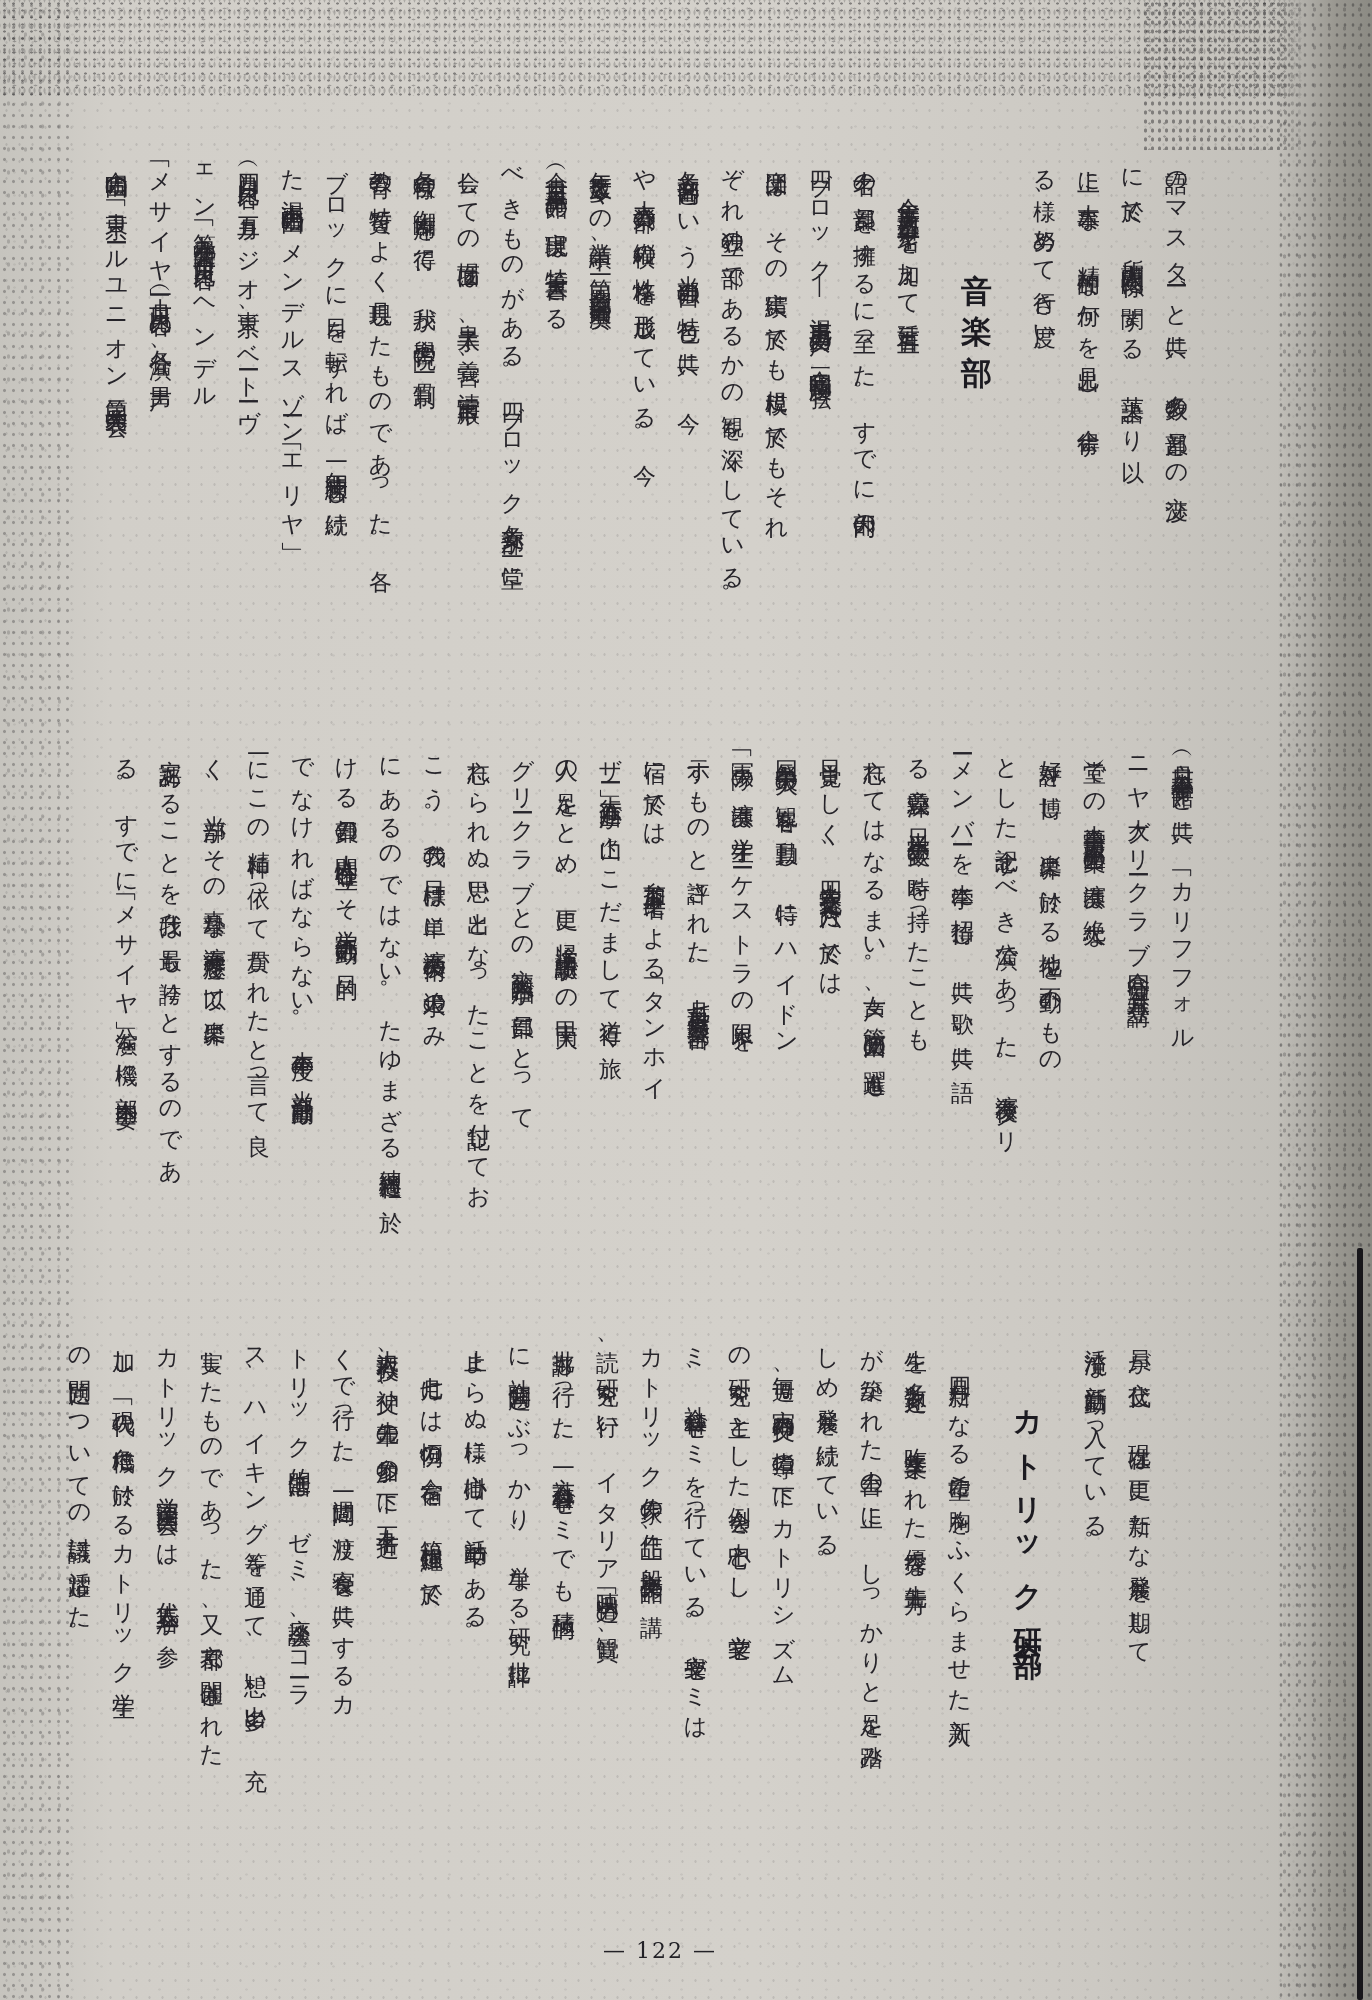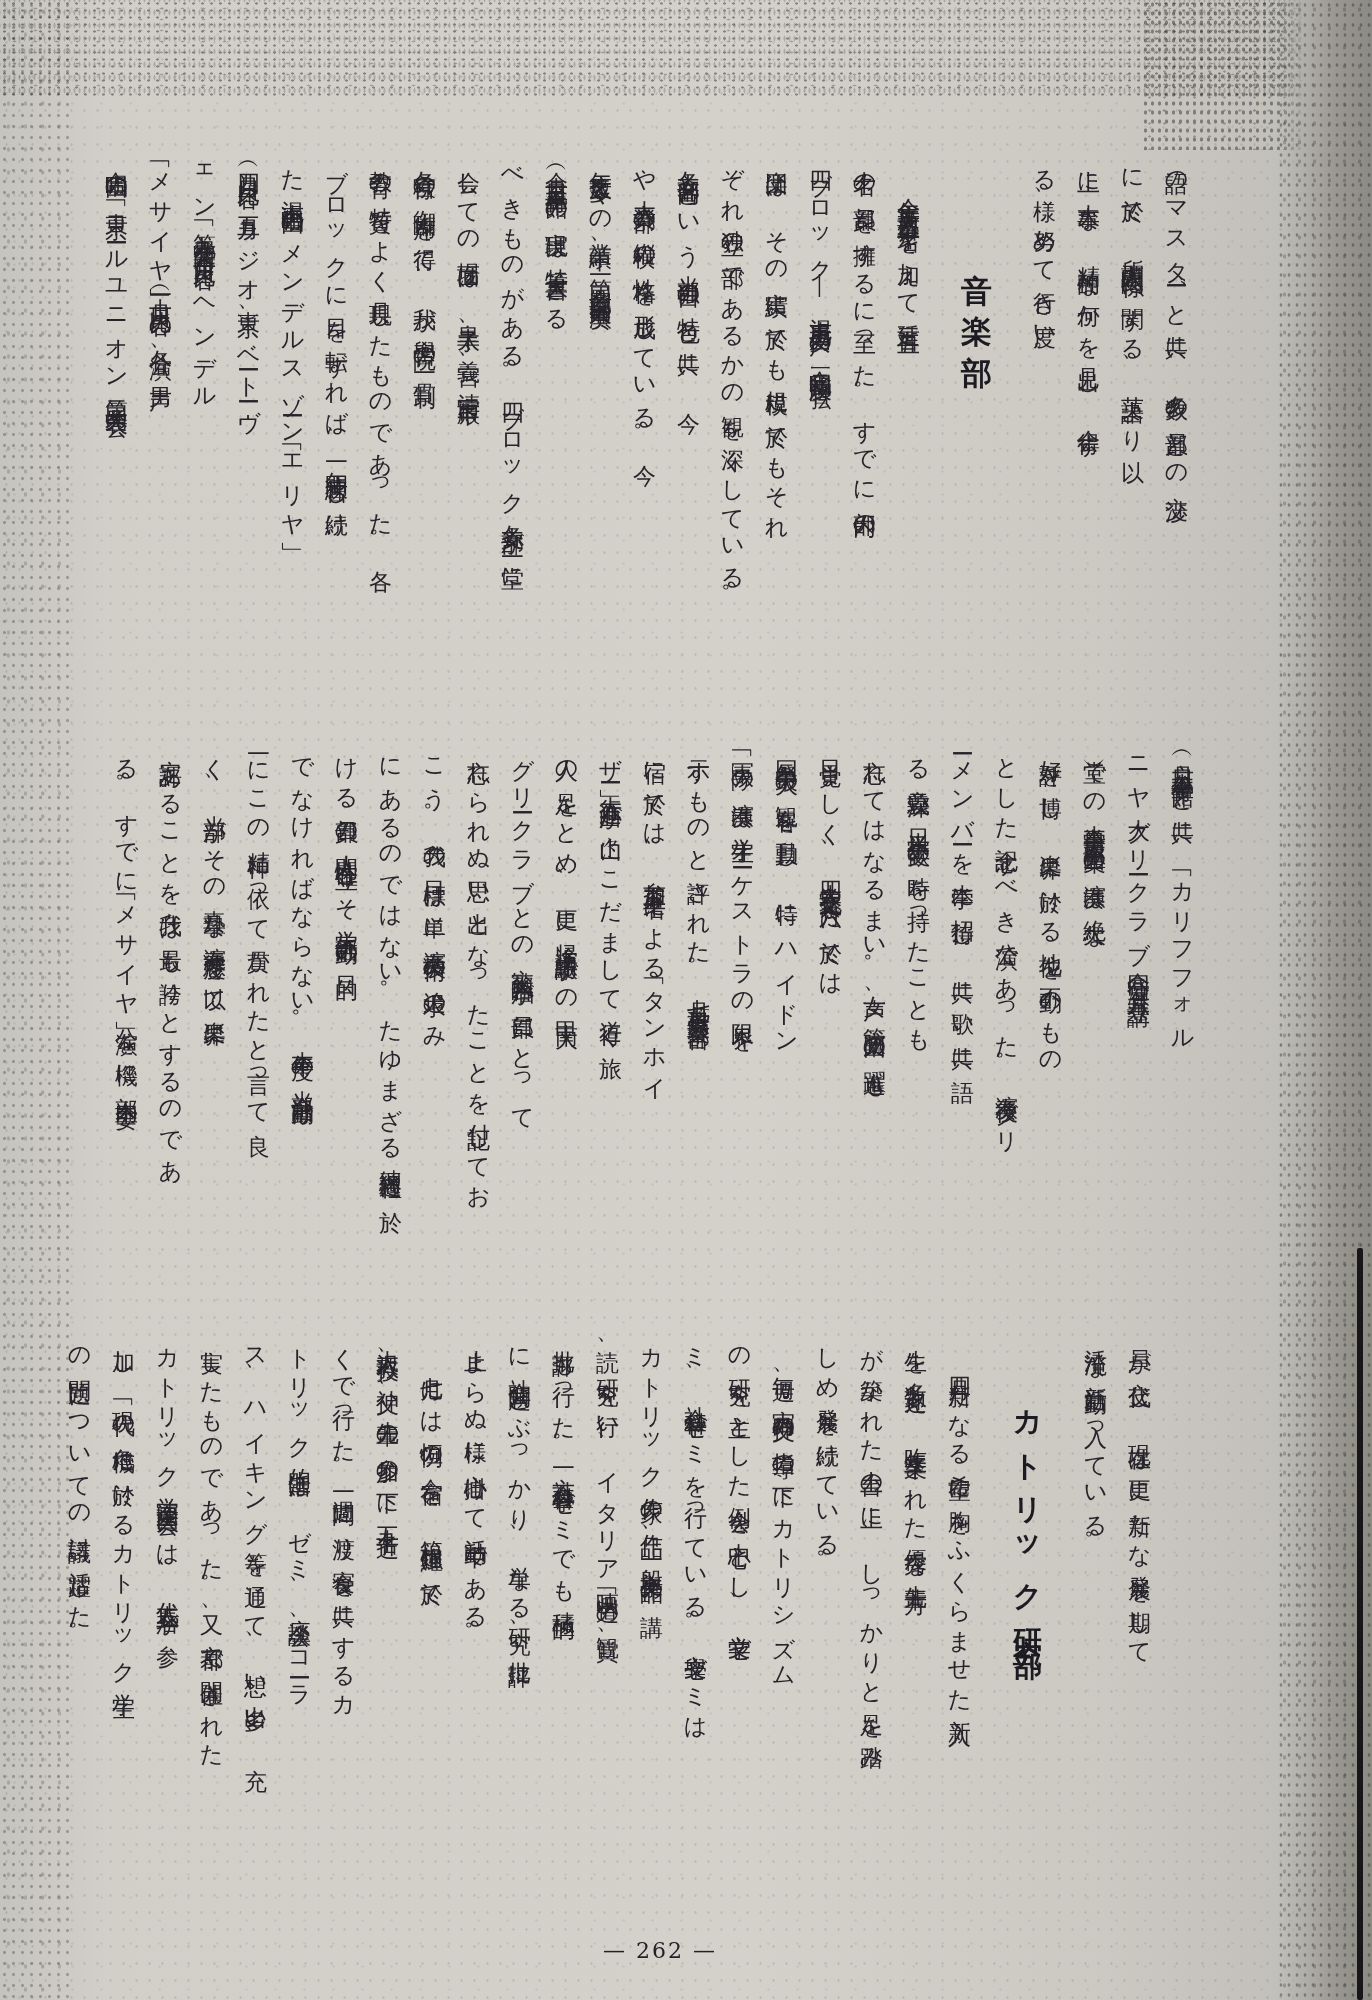--- a/index.html
+++ b/index.html
@@ -163,14 +163,14 @@
       <p class="col">大沢教授、神父、先輩の参加の下に五十名近</p>
       <p class="col">くで行った。一週間に渡り寝食を共にするカ</p>
       <p class="col">トリック的生活は、ゼミ、座談会、コーラ</p>
       <p class="col">ス、ハイキング等を通じて、想い出多い、充</p>
       <p class="col">実したものであった。又、京都で開催された</p>
       <p class="col">カトリック学連全国大会には、代表五名が参</p>
       <p class="col">加し、「現代の危機に於けるカトリック学生</p>
       <p class="col">の問題」についての討議に活躍した。</p>
     </section>
 
-  <div class="pageno">— 262 —</div>
+  <div class="pageno">— 122 —</div>
 </div>
 
 </body></html>

